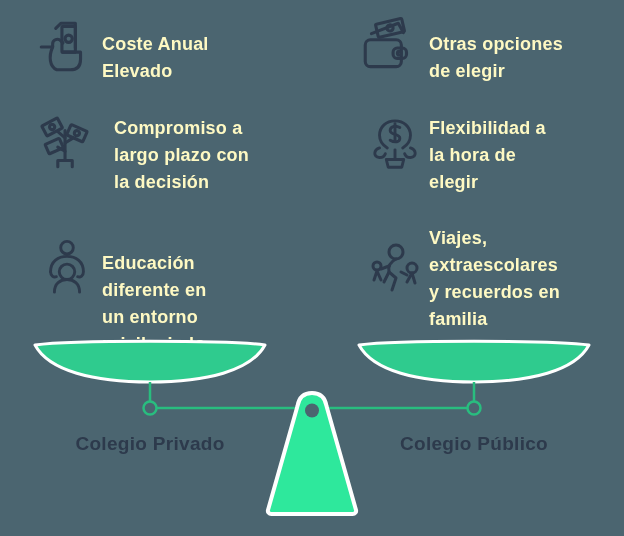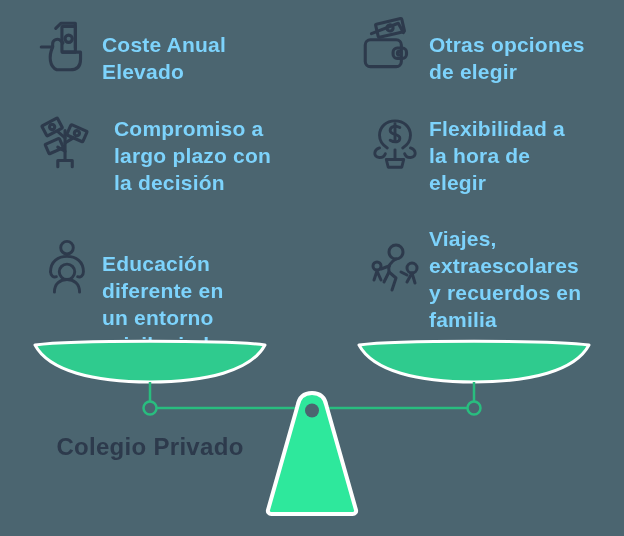--- a/index.html
+++ b/index.html
@@ -5,28 +5,28 @@
   html,body{margin:0;padding:0;background:#4b6570;}
   .canvas{
     position:relative;width:624px;height:536px;overflow:hidden;
     background:#4b6570;
     font-family:"Liberation Sans","DejaVu Sans",sans-serif;
   }
   .item-icon{position:absolute;}
   .item-icon svg{display:block;stroke:#2d3a4c;fill:none;stroke-width:3;
     stroke-linecap:round;stroke-linejoin:round;}
   .item-text{
-    position:absolute;color:#7dd3fc;font-weight:700;
-    font-size:21px;line-height:27px;letter-spacing:.2px;
+    position:absolute;color:#fef9c3;font-weight:700;
+    font-size:18px;line-height:27px;letter-spacing:.2px;
     white-space:pre-line;width:185px;
   }
   .scale-svg{position:absolute;left:0;top:0;}
   .pan-label{
     position:absolute;top:433px;width:230px;text-align:center;
-    color:#2d3a4c;font-weight:700;font-size:24px;letter-spacing:.3px;
+    color:#2d3a4c;font-weight:700;font-size:19px;letter-spacing:.3px;
   }
   .label-left{left:35px;}
   .label-right{left:359px;}
 </style>
 </head>
 <body>
 
 <div class="canvas">
 
   <div class="item-icon" style="left:33px;top:16px;">
@@ -127,14 +127,15 @@
     <path d="M474 382 V401.5" stroke="#29bd7f" stroke-width="2.5"></path>
     <path d="M156.5 408 H467.5" stroke="#29bd7f" stroke-width="2.5"></path>
     <circle cx="150" cy="408" r="6.5" fill="#4b6570" stroke="#29bd7f" stroke-width="2.5"></circle>
     <circle cx="474" cy="408" r="6.5" fill="#4b6570" stroke="#29bd7f" stroke-width="2.5"></circle>
 
     <path d="M268 510 L297.5 406 C299 397 304 393 312 393 C320 393 325 397 326.5 406 L356 510 C356.6 512.2 355 514 352.7 514 L271.3 514 C269 514 267.4 512.2 268 510 Z" fill="#2ee89c" stroke="#ffffff" stroke-width="4" stroke-linejoin="round"></path>
     <circle cx="312" cy="410.5" r="7" fill="#4b6570"></circle>
   </svg>
 
   <div class="pan-label label-left">Colegio Privado</div>
+  <div class="pan-label label-right">Colegio Público</div>
 
 </div>
 
 </body></html>

